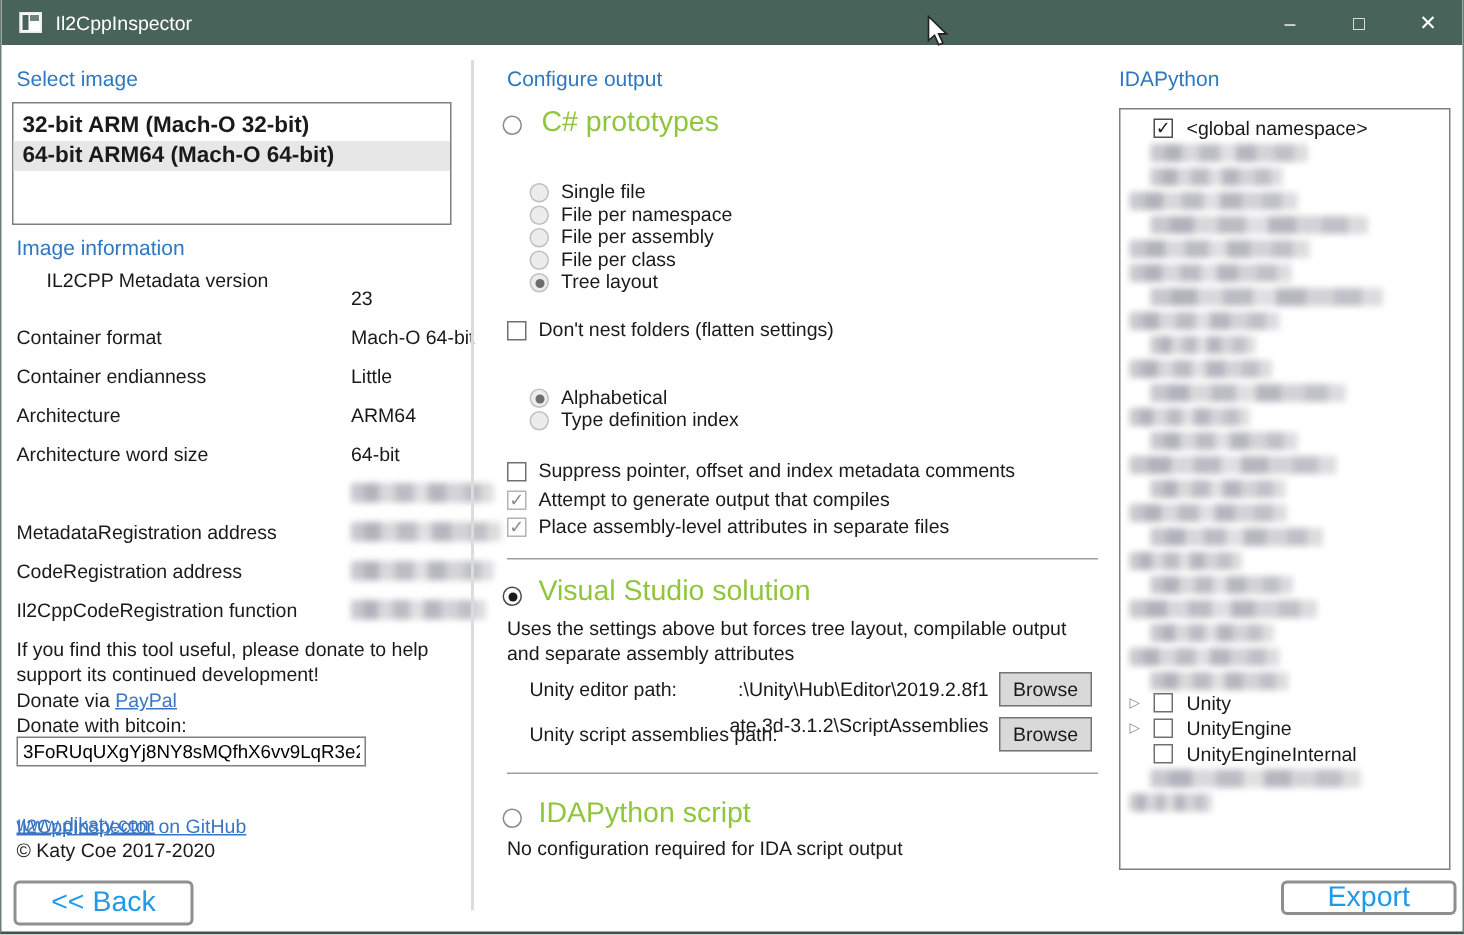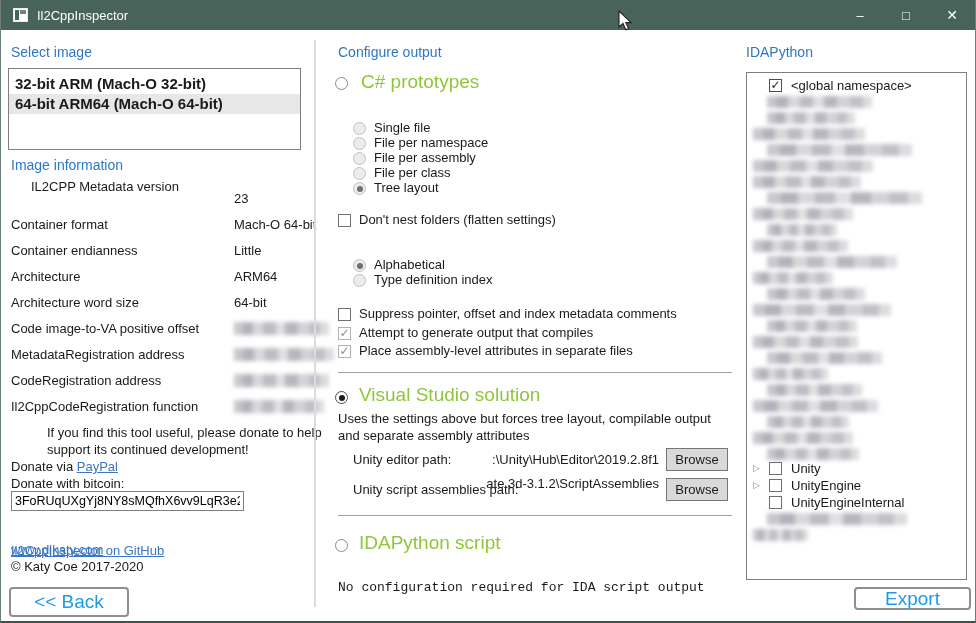--- a/index.html
+++ b/index.html
@@ -106,33 +106,32 @@
 
   <div class="abs kv-label" style="left:10px; top:243px;">Container endianness</div>
   <div class="abs kv-value" style="left:233px; top:243px;">Little</div>
 
   <div class="abs kv-label" style="left:10px; top:269px;">Architecture</div>
   <div class="abs kv-value" style="left:233px; top:269px;">ARM64</div>
 
   <div class="abs kv-label" style="left:10px; top:295px;">Architecture word size</div>
   <div class="abs kv-value" style="left:233px; top:295px;">64-bit</div>
 
-  <div class="abs kv-label" style="left:10px; top:321px;">Code image-to-VA positive offset</div>
   <div class="abs redact" style="left:233px; top:322px; width:95px; height:13px;"></div>
 
   <div class="abs kv-label" style="left:10px; top:347px;">MetadataRegistration address</div>
   <div class="abs redact" style="left:233px; top:348px; width:100px; height:13px;"></div>
 
   <div class="abs kv-label" style="left:10px; top:373px;">CodeRegistration address</div>
   <div class="abs redact" style="left:233px; top:374px; width:95px; height:13px;"></div>
 
   <div class="abs kv-label" style="left:10px; top:399px;">Il2CppCodeRegistration function</div>
   <div class="abs redact" style="left:233px; top:400px; width:90px; height:13px;"></div>
 
-  <div class="abs small" style="left:10px; top:424px; width:296px;margin-left:36px;">If you find this tool useful, please donate to help support its continued development!</div>
+  <div class="abs small" style="left:10px; top:424px; width:296px;">If you find this tool useful, please donate to help support its continued development!</div>
   <div class="abs small" style="left:10px; top:458px;">
     <span>Donate via </span><a class="link">PayPal</a>
   </div>
   <div class="abs small" style="left:10px; top:475px;">Donate with bitcoin:</div>
   <input class="text-input abs" style="left: 10px; top: 491px; width: 233px; height: 20px;" value="3FoRUqUXgYj8NY8sMQfhX6vv9LqR3e2kzz">
 
   <a class="link abs" style="left:10px; top:543px;">Il2CppInspector on GitHub</a>
   <a class="link abs" style="left:10px; top:542px;">www.djkaty.com</a>
   <div class="abs small" style="left:10px; top:558px;">© Katy Coe 2017-2020</div>
 
@@ -182,21 +181,21 @@
   <div class="browse-btn" style="left:665px; top:448px;">Browse</div>
 
   <div class="opt-label" style="left:352px; top:482px;">Unity script assemblies path:</div>
   <div class="opt-label" style="right:316px; top:476px; left:auto;text-align:right;">ate.3d-3.1.2\ScriptAssemblies</div>
   <div class="browse-btn" style="left:665px; top:478px;">Browse</div>
 
   <div class="hdivider abs" style="left:337px; top:515px; width:394px;"></div>
 
   <span class="radio abs" style="left:334px; top:539px;"></span>
   <div class="green-head" style="left:358px; top:532px;">IDAPython script</div>
-  <div class="abs small" style="left:337px; top:579px;font-family:Liberation Mono, monospace;">No configuration required for IDA script output</div>
+  <div class="abs small" style="left:337px; top:557px;">No configuration required for IDA script output</div>
 
   <h2 class="abs" style="left:745px; top:44px;">IDAPython</h2>
 
   <div class="listbox abs" style="left:745px; top:72px; width:221px; height:508px;"></div>
 
   <span class="cb black abs" style="left:768px; top:79px;">✓</span>
   <div class="ns-label" style="left:790px; top:78px;">&lt;global namespace&gt;</div>
 
   <div class="ns-redact redact" style="left:766px; top:96px;  width:105px;"></div>
   <div class="ns-redact redact" style="left:766px; top:112px; width:88px;"></div>

